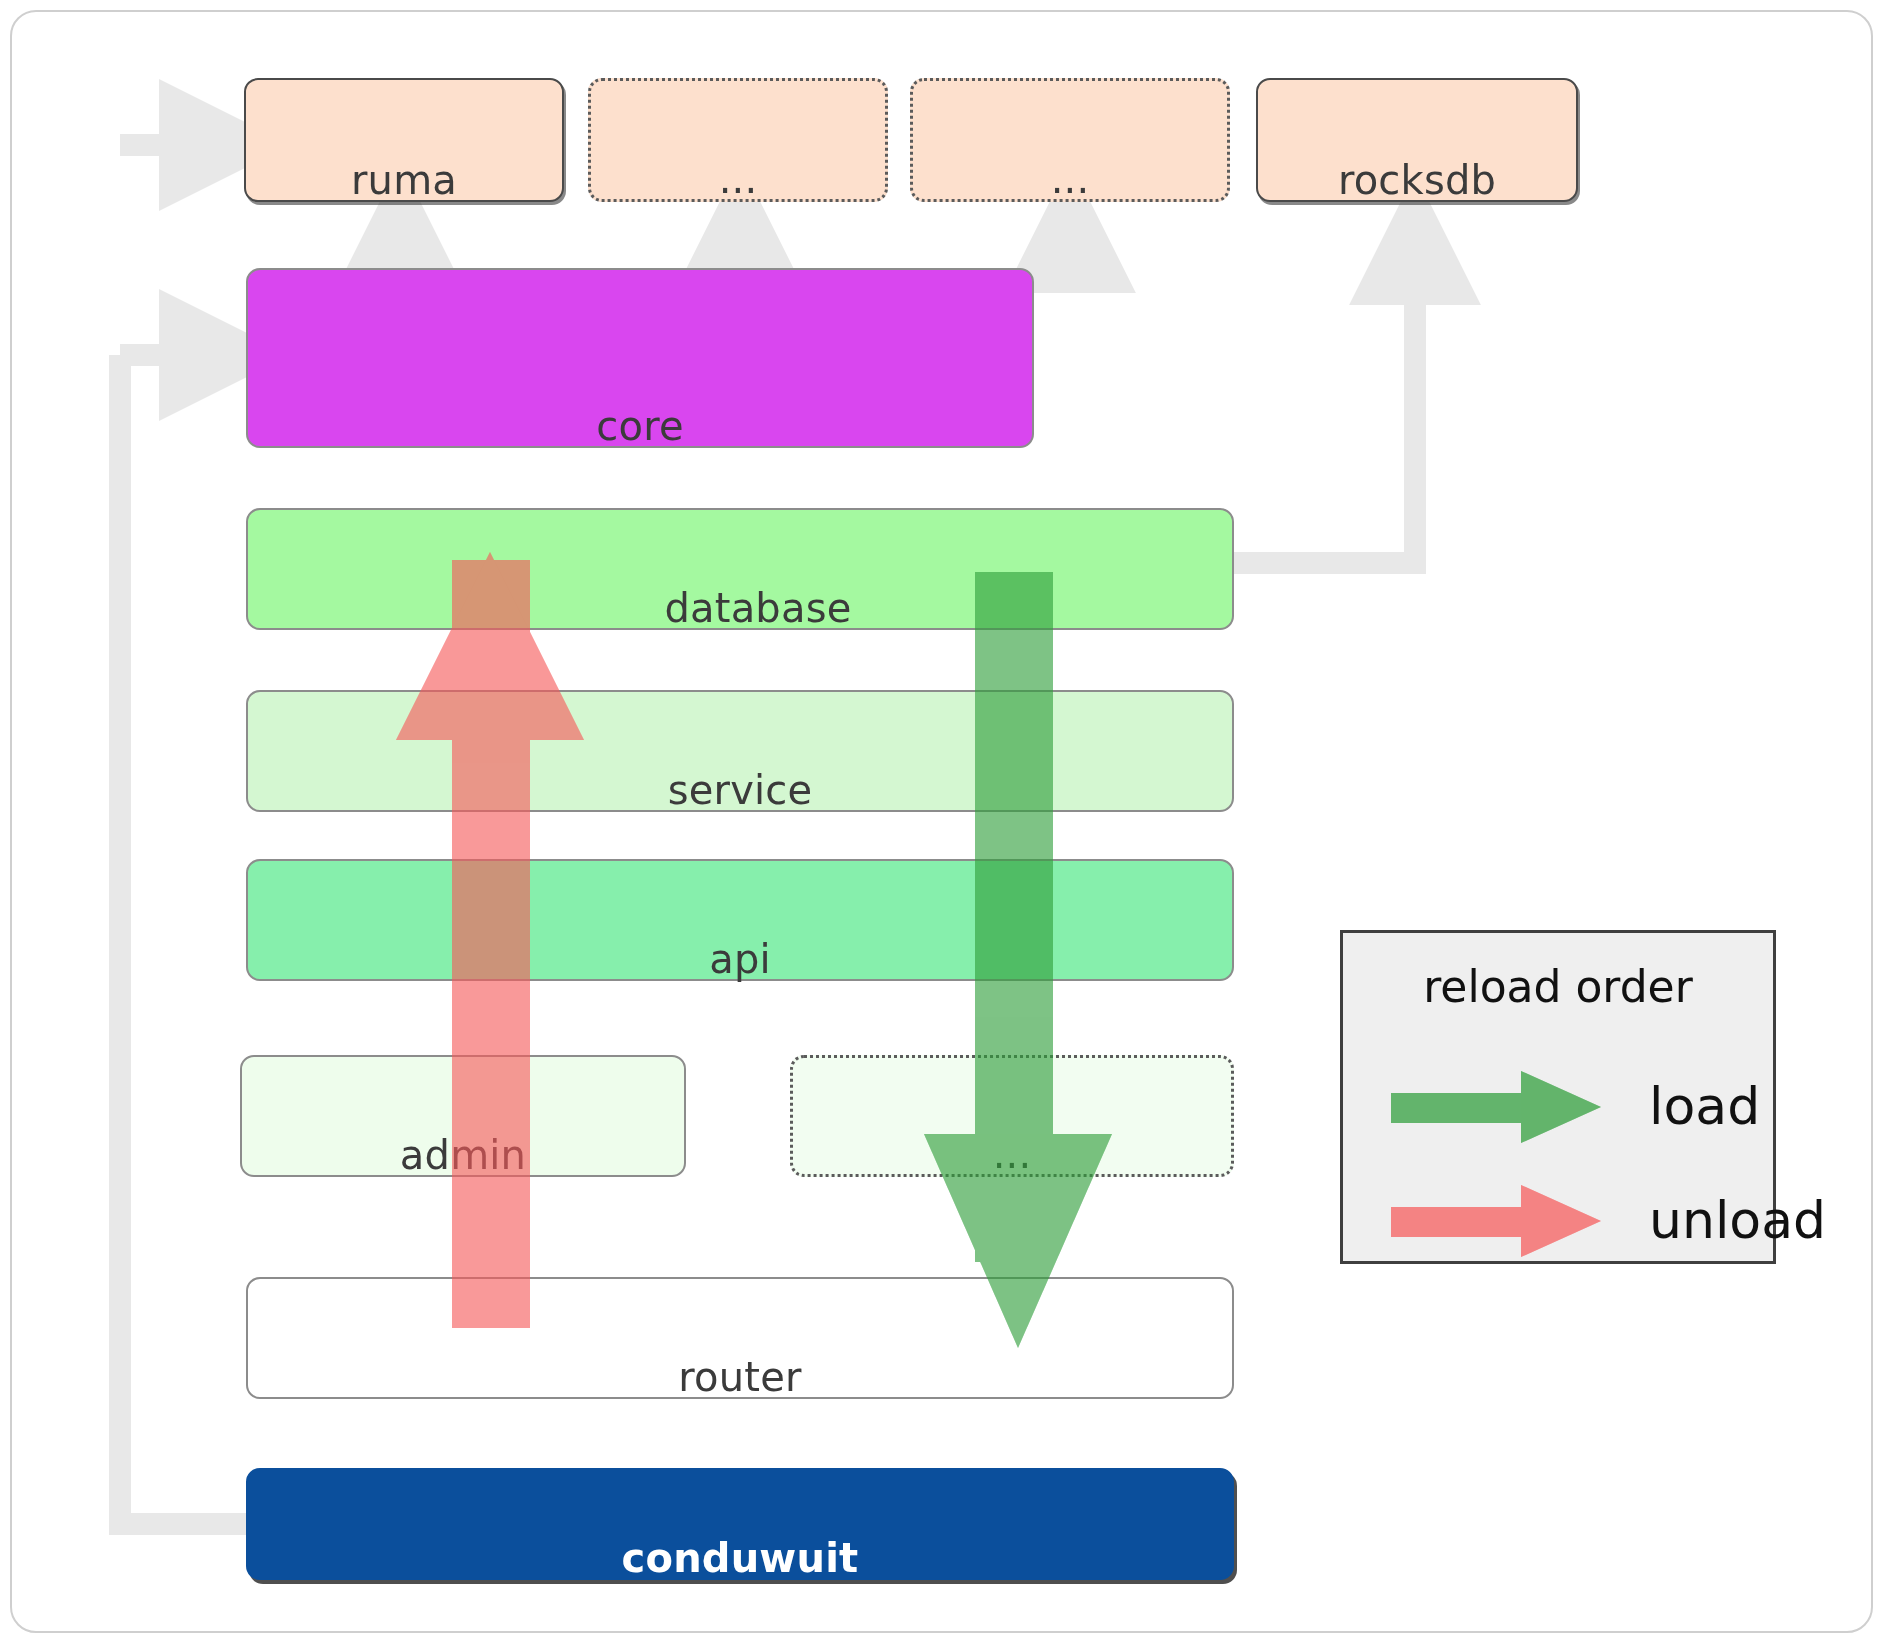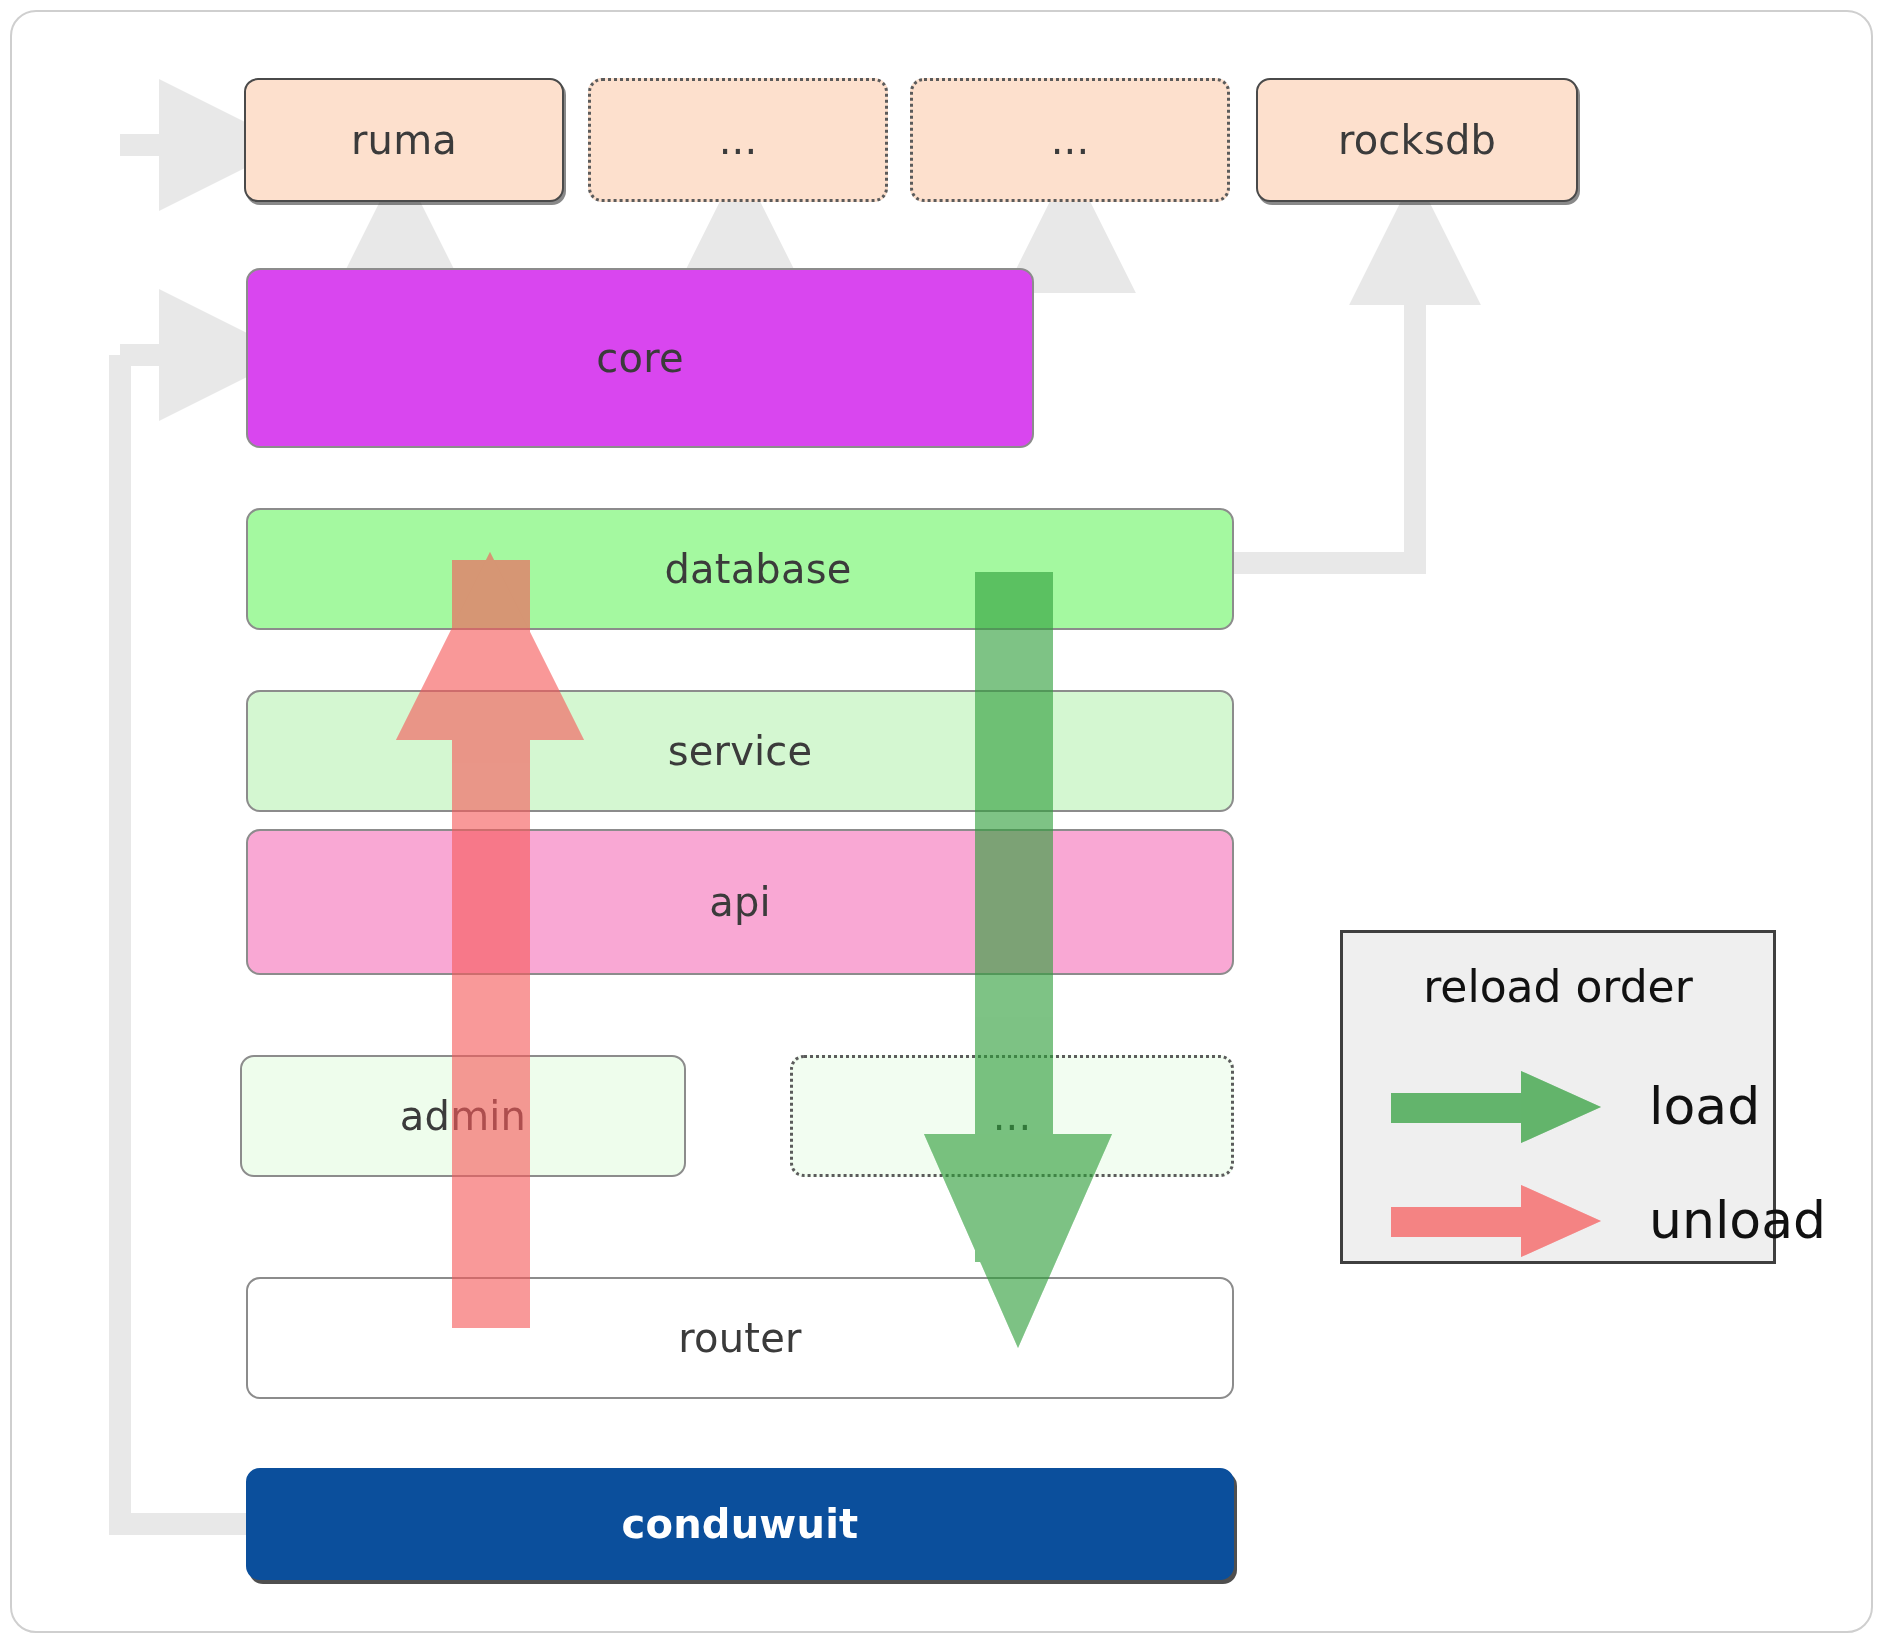--- a/index.html
+++ b/index.html
@@ -27,21 +27,21 @@
     height: 1623px;
     box-sizing: border-box;
     border: 2px solid #cfcfcf;
     border-radius: 26px;
     background: #ffffff;
   }
   .layer {
     position: absolute;
     box-sizing: border-box;
     display: flex;
-    align-items: center;
+    align-items: flex-end;
     justify-content: center;
     border-radius: 14px;
     color: #3b3b3b;
     font-size: 40px;
     letter-spacing: 0.2px;
     line-height: 1;
   }
   .solid-border { border: 2px solid #8c8c8c; }
   .dark-border  { border: 2.5px solid #4a4a4a; }
   .dotted-border{ border: 3px dotted #5b5b5b; }
@@ -50,21 +50,21 @@
   .peach { background: #fde0cd; }
   .box-ruma    { left: 244px;  top: 78px;  width: 320px; height: 124px; box-shadow: 2px 3px 0 rgba(40,40,40,0.55); }
   .box-dots-1  { left: 588px;  top: 78px;  width: 300px; height: 124px; }
   .box-dots-2  { left: 910px;  top: 78px;  width: 320px; height: 124px; }
   .box-rocksdb { left: 1256px; top: 78px;  width: 322px; height: 124px; box-shadow: 2px 3px 0 rgba(40,40,40,0.55); }
 
   
   .box-core     { left: 246px; top: 268px;  width: 788px; height: 180px; background:#d946ef; }
   .box-database { left: 246px; top: 508px;  width: 988px; height: 122px; background:#a4f9a0;padding-left:36px; }
   .box-service  { left: 246px; top: 690px;  width: 988px; height: 122px; background:#d4f7d1; }
-  .box-api      { left: 246px; top: 829px;  width: 988px; height: 146px; background:#f9a8d4; }
+  .box-api      { left: 246px; top: 859px;  width: 988px; height: 122px; background:#86efac; }
   .box-admin    { left: 240px; top: 1055px; width: 446px; height: 122px; background:#eefdec; }
   .box-subdots  { left: 790px; top: 1055px; width: 444px; height: 122px; background:#f2fdf1; }
   .box-router   { left: 246px; top: 1277px; width: 988px; height: 122px; background:#ffffff; }
 
   .box-conduwuit {
     left: 246px; top: 1468px; width: 988px; height: 112px;
     background: #0b4f9c;
     color: #ffffff;
     font-weight: bold;
     border: 2px solid #0b4f9c;

